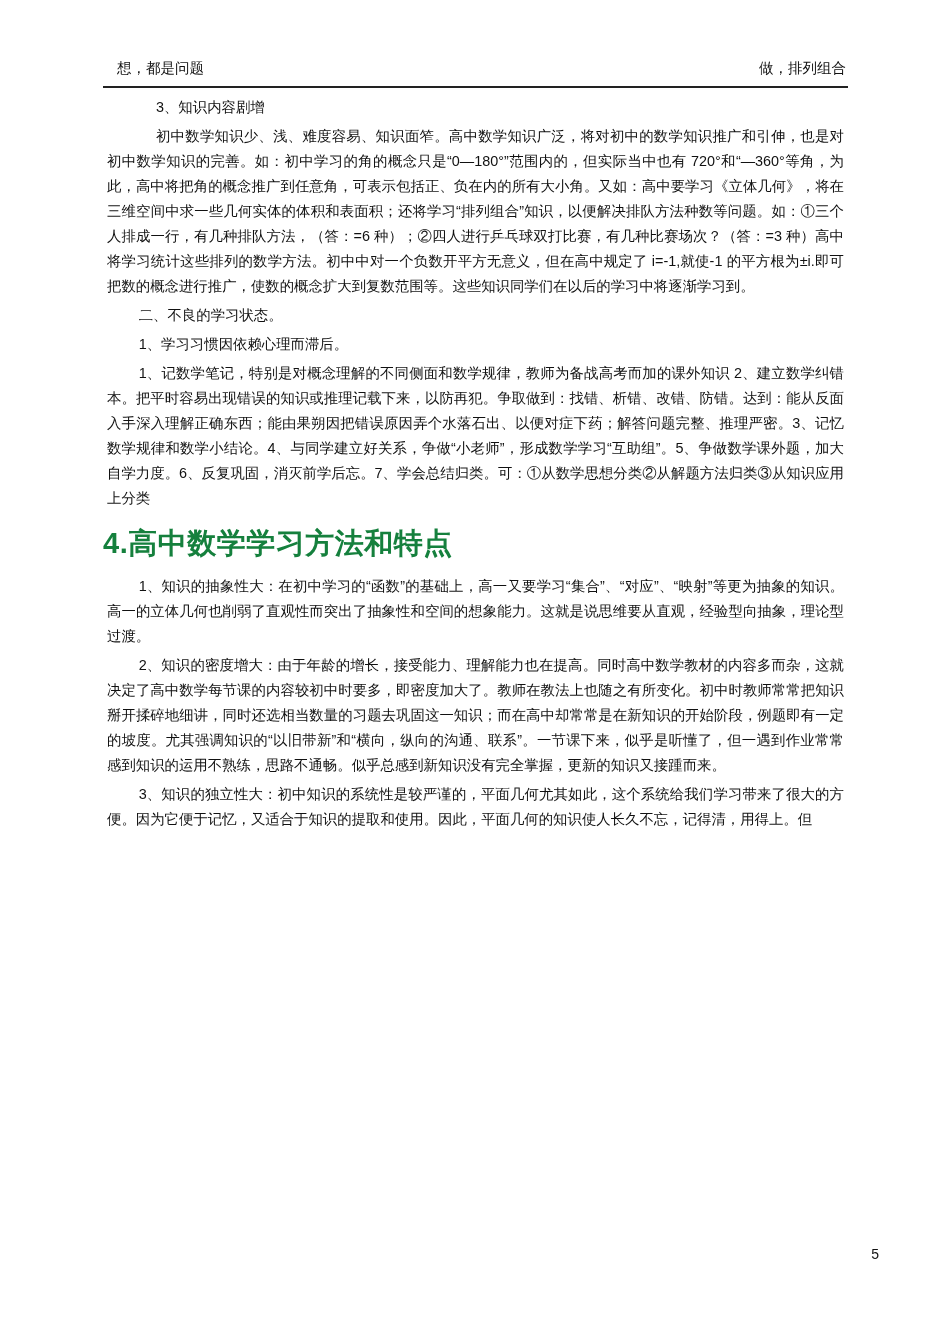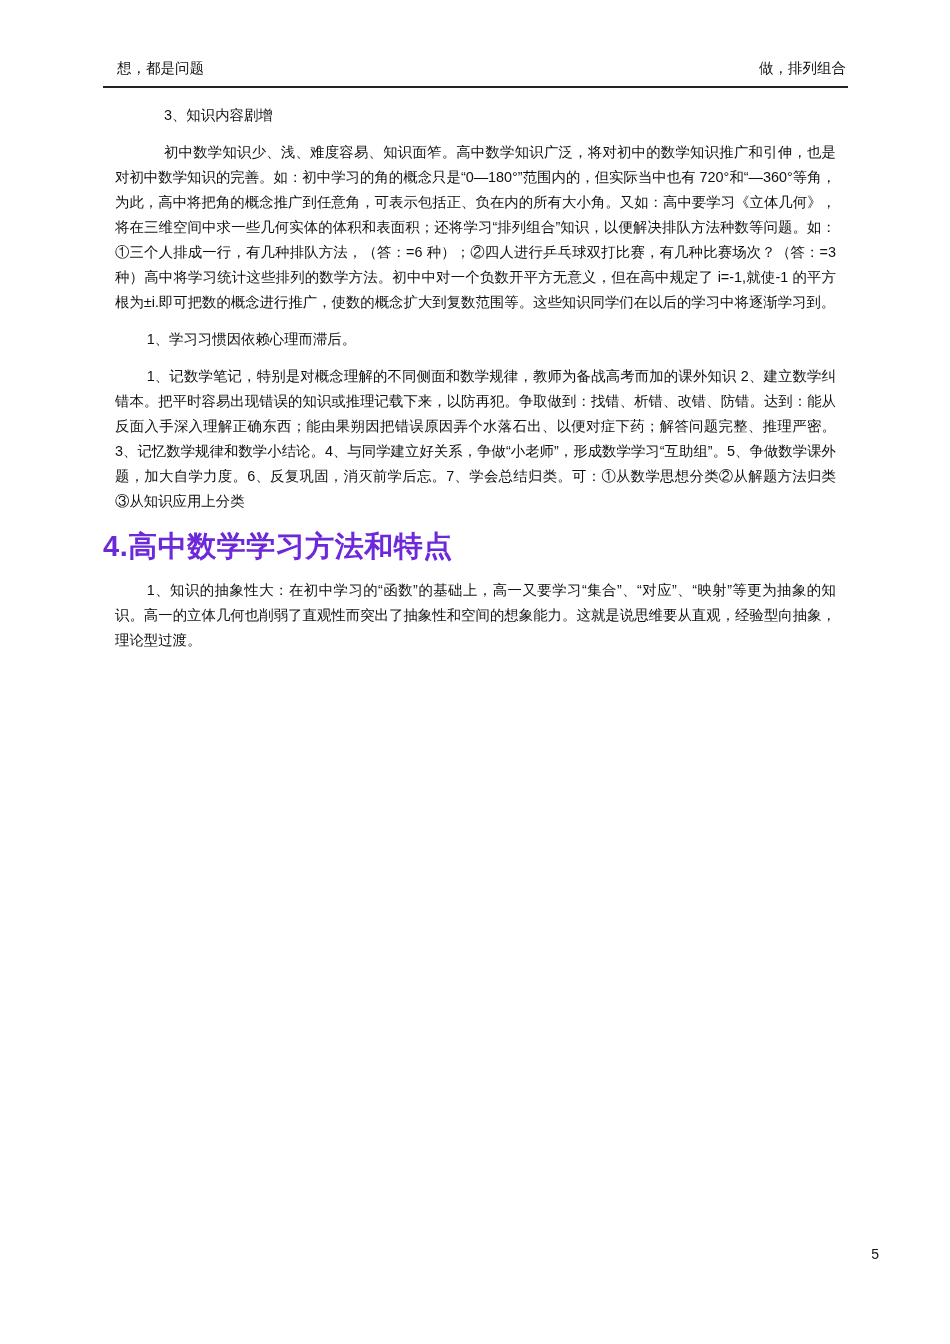--- a/index.html
+++ b/index.html
@@ -35,35 +35,35 @@
   .body-text {
     position: absolute;
     left: 103px;
     top: 91px;
     width: 745px;
     font-size: 14.4px;
     line-height: 25px;
     text-align: justify;
   }
   .para {
-    margin: 12px;
+    margin: 4px;
     padding: 0;
   }
   .ind { text-indent: 2.2em; }
   .ind-lg { text-indent: 3.4em; }
   .section-heading {
     margin: 12px 0 11px 0;
     padding: 0;
     font-size: 29px;
     line-height: 40px;
     font-weight: bold;
     text-align: left;
     text-indent: 0;
     letter-spacing: 0.5px;
-    color: #6d28d9;
+    color: #15803d;
   }
   .page-number {
     position: absolute;
     right: 103px;
     top: 1244px;
     font-size: 14px;
     line-height: 20px;
     color: #111111;
   }
 </style>
@@ -73,23 +73,26 @@
 <div class="page">
 
   <div class="header">
     <span class="hleft">想，都是问题</span>
     <span class="hright">做，排列组合</span>
   </div>
 
   <div class="body-text">
     <p class="para ind-lg">3、知识内容剧增</p>
     <p class="para ind-lg">初中数学知识少、浅、难度容易、知识面笮。高中数学知识广泛，将对初中的数学知识推广和引伸，也是对初中数学知识的完善。如：初中学习的角的概念只是“0—180°”范围内的，但实际当中也有 720°和“—360°等角，为此，高中将把角的概念推广到任意角，可表示包括正、负在内的所有大小角。又如：高中要学习《立体几何》，将在三维空间中求一些几何实体的体积和表面积；还将学习“排列组合”知识，以便解决排队方法种数等问题。如：①三个人排成一行，有几种排队方法，（答：=6 种）；②四人进行乒乓球双打比赛，有几种比赛场次？（答：=3 种）高中将学习统计这些排列的数学方法。初中中对一个负数开平方无意义，但在高中规定了 i=-1,就使-1 的平方根为±i.即可把数的概念进行推广，使数的概念扩大到复数范围等。这些知识同学们在以后的学习中将逐渐学习到。</p>
+    <p class="para ind">二、不良的学习状态。</p>
     <p class="para ind">1、学习习惯因依赖心理而滞后。</p>
     <p class="para ind">1、记数学笔记，特别是对概念理解的不同侧面和数学规律，教师为备战高考而加的课外知识 2、建立数学纠错本。把平时容易出现错误的知识或推理记载下来，以防再犯。争取做到：找错、析错、改错、防错。达到：能从反面入手深入理解正确东西；能由果朔因把错误原因弄个水落石出、以便对症下药；解答问题完整、推理严密。3、记忆数学规律和数学小结论。4、与同学建立好关系，争做“小老师”，形成数学学习“互助组”。5、争做数学课外题，加大自学力度。6、反复巩固，消灭前学后忘。7、学会总结归类。可：①从数学思想分类②从解题方法归类③从知识应用上分类</p>
 
     <h1 class="section-heading">4.高中数学学习方法和特点</h1>
 
     <p class="para ind">1、知识的抽象性大：在初中学习的“函数”的基础上，高一又要学习“集合”、“对应”、“映射”等更为抽象的知识。高一的立体几何也削弱了直观性而突出了抽象性和空间的想象能力。这就是说思维要从直观，经验型向抽象，理论型过渡。</p>
+    <p class="para ind">2、知识的密度增大：由于年龄的增长，接受能力、理解能力也在提高。同时高中数学教材的内容多而杂，这就决定了高中数学每节课的内容较初中时要多，即密度加大了。教师在教法上也随之有所变化。初中时教师常常把知识掰开揉碎地细讲，同时还选相当数量的习题去巩固这一知识；而在高中却常常是在新知识的开始阶段，例题即有一定的坡度。尤其强调知识的“以旧带新”和“横向，纵向的沟通、联系”。一节课下来，似乎是听懂了，但一遇到作业常常感到知识的运用不熟练，思路不通畅。似乎总感到新知识没有完全掌握，更新的知识又接踵而来。</p>
+    <p class="para ind">3、知识的独立性大：初中知识的系统性是较严谨的，平面几何尤其如此，这个系统给我们学习带来了很大的方便。因为它便于记忆，又适合于知识的提取和使用。因此，平面几何的知识使人长久不忘，记得清，用得上。但</p>
   </div>
 
   <div class="page-number">5</div>
 
 </div>
 
 </body></html>

